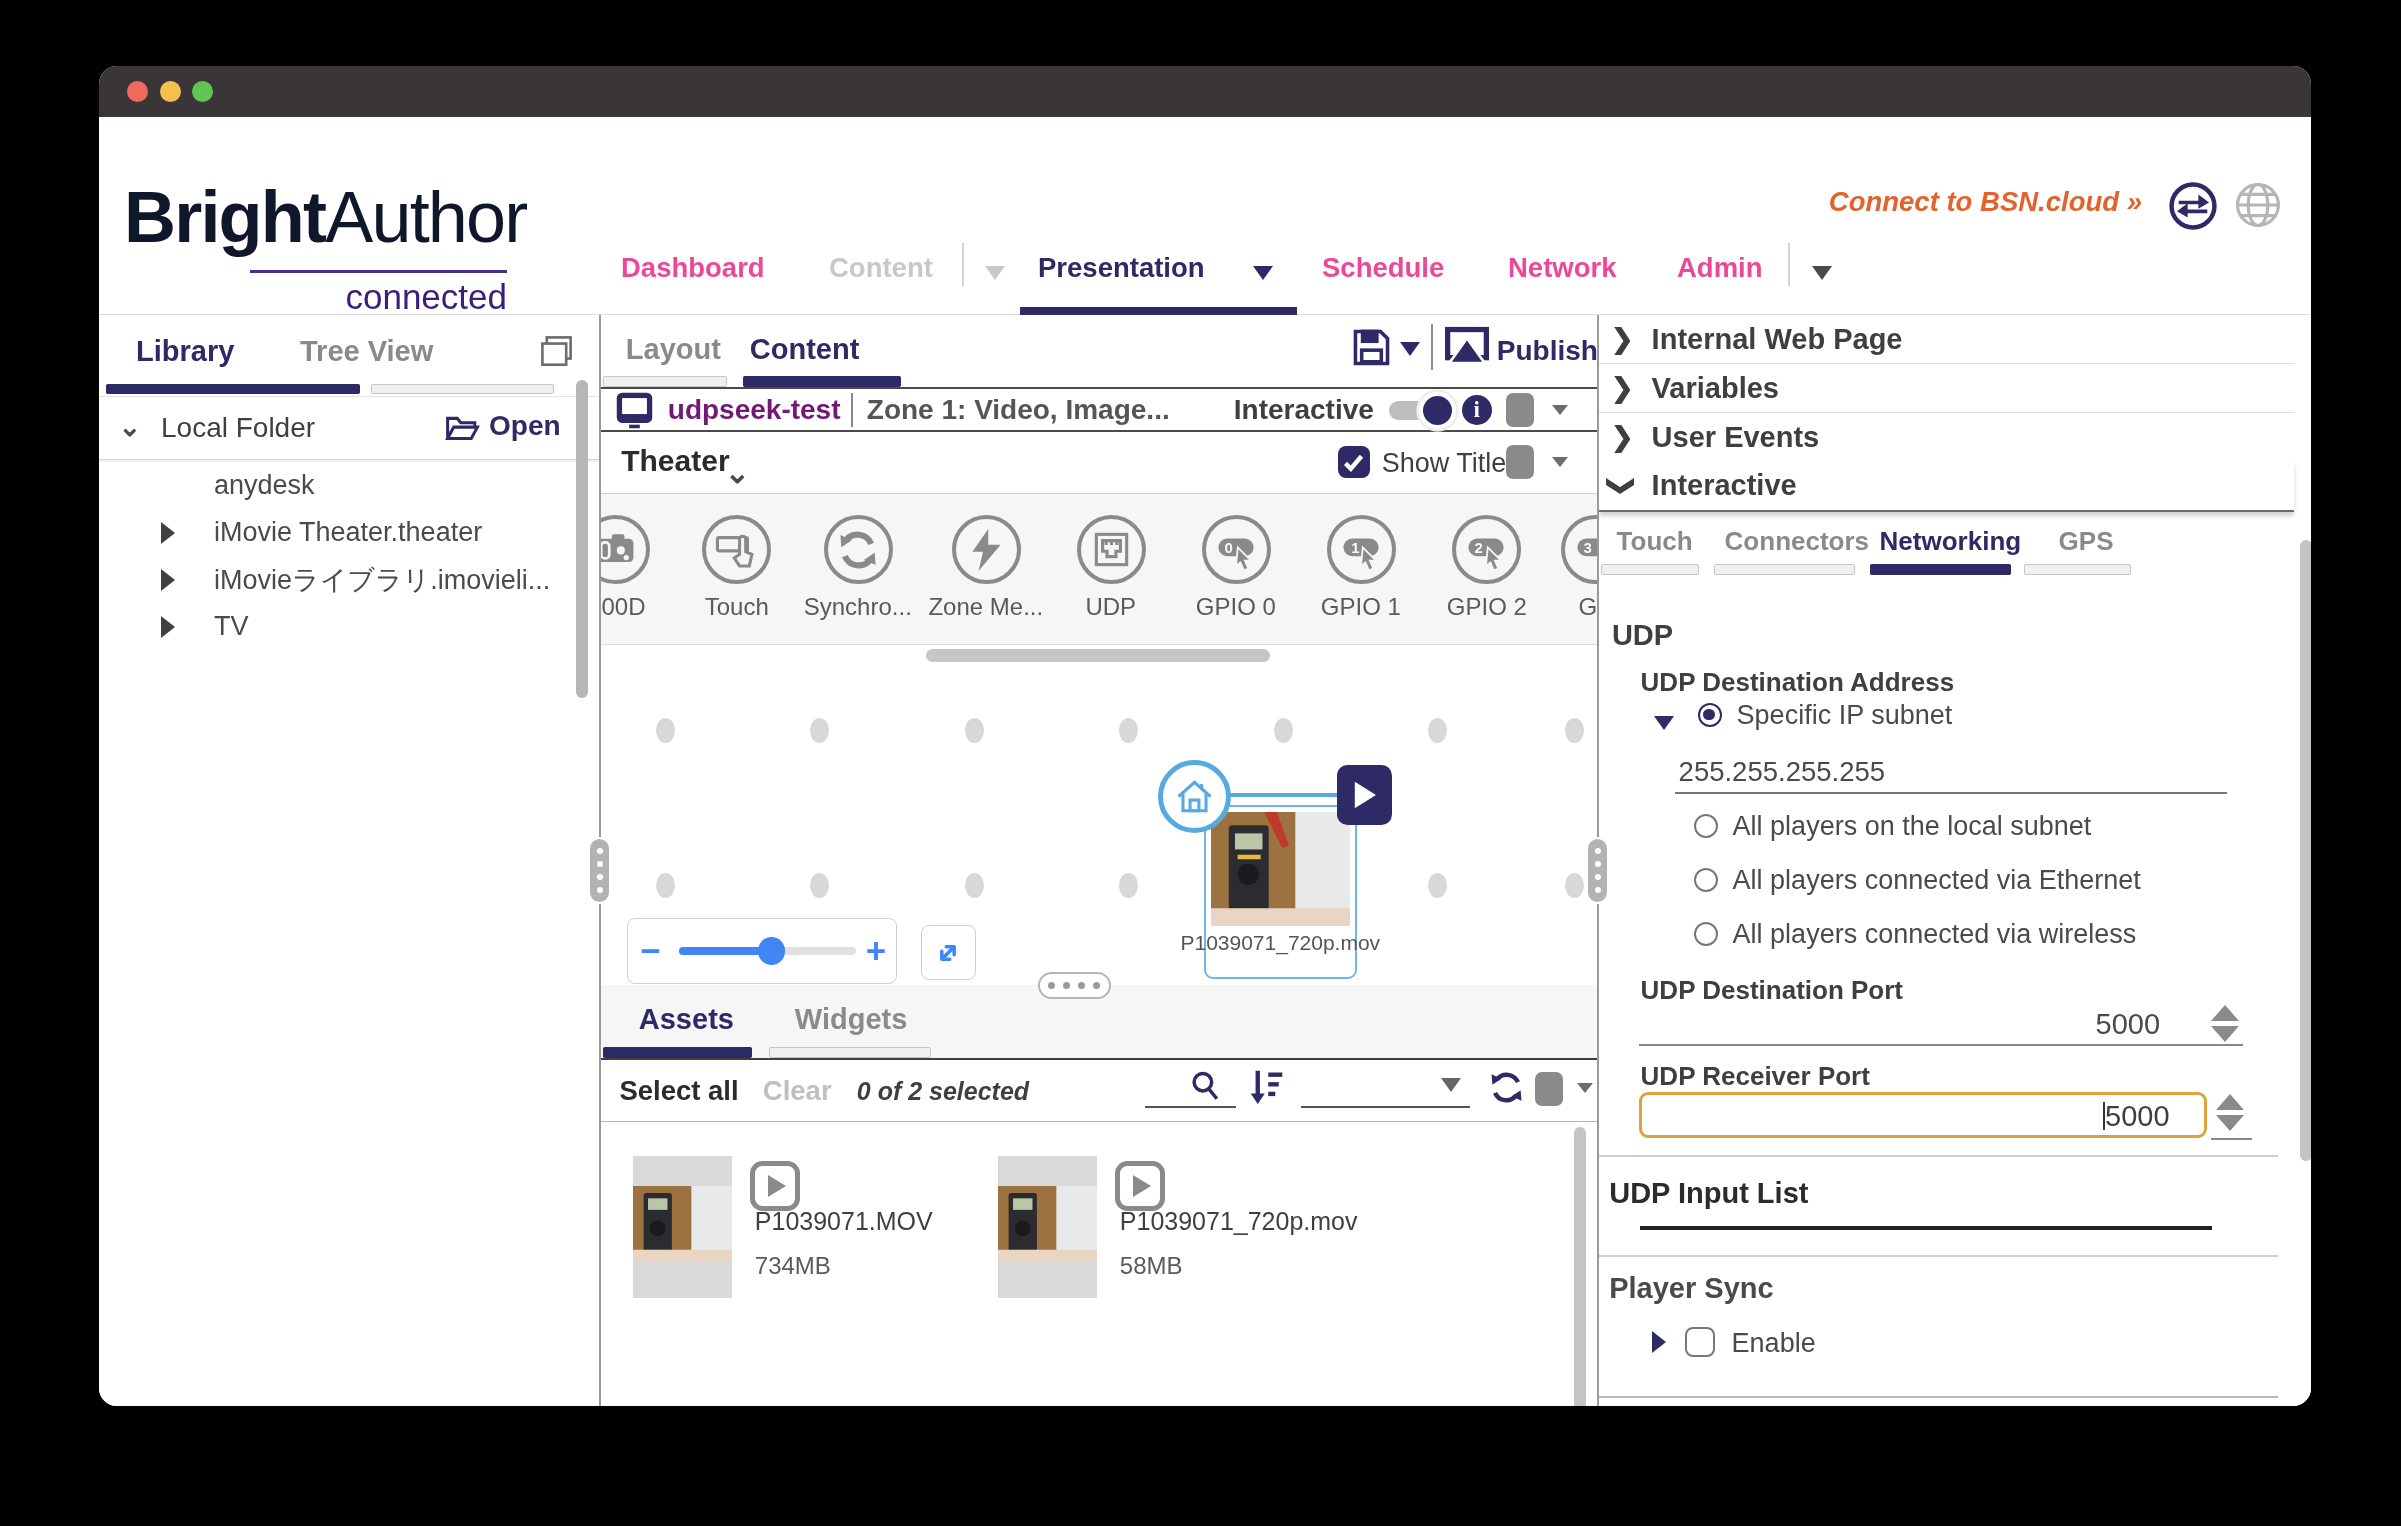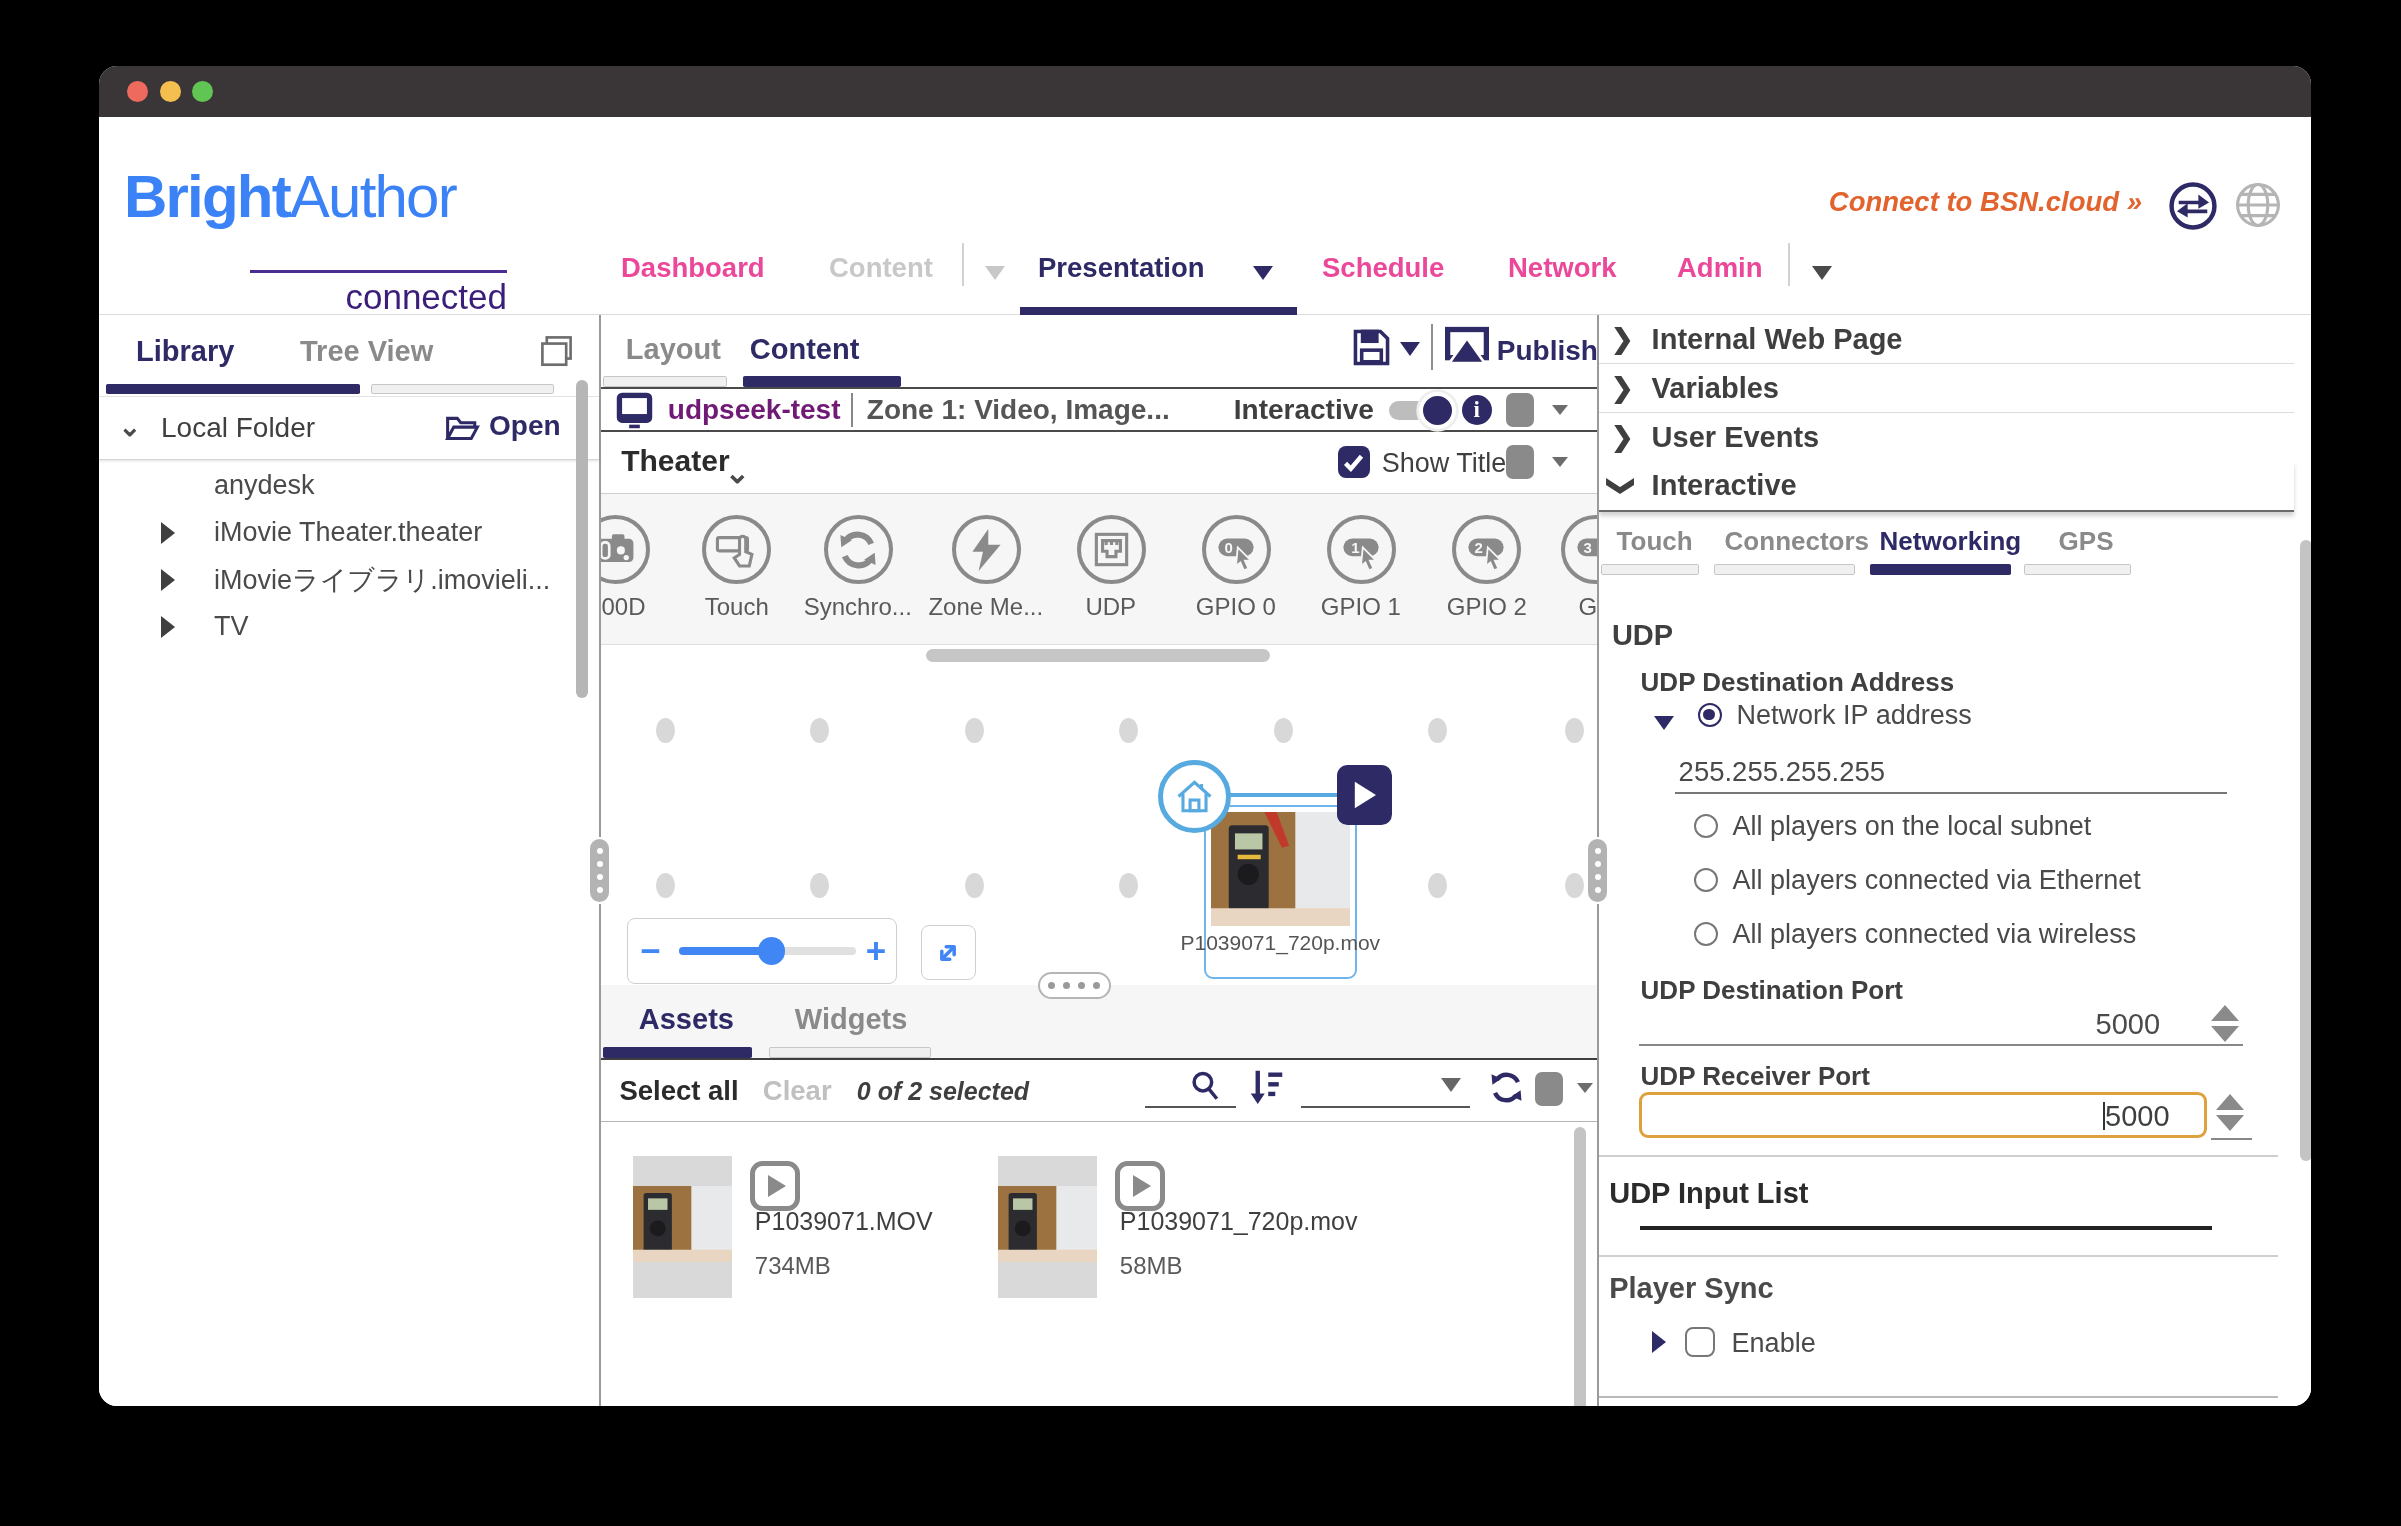--- a/index.html
+++ b/index.html
@@ -6,21 +6,21 @@
   html,body{width:2401px;height:1526px;background:#000;font-family:"Liberation Sans",sans-serif;overflow:hidden}
   .window{position:absolute;left:99px;top:66px;width:2212px;height:1340px;background:#fff;border-radius:18px;overflow:hidden;box-shadow:0 27px 71px rgba(0,0,0,.6)}
   
   .titlebar{height:51px;background:#3a3536;position:relative;display:flex;align-items:center;justify-content:center}
   .lights{position:absolute;left:28px;top:15px;display:flex;gap:11.5px}
   .light{width:21px;height:21px;border-radius:50%}
   .light.r{background:#ee6a5f}.light.y{background:#f5bf4f}.light.g{background:#61c554}
   .titlebar .title{color:#d7d3d2;font-size:24px;font-weight:700}
   
   .header{position:relative;height:198px;border-bottom:0.9px solid #dcdcdc}
-  .logo-line{position:absolute;left:25px;top:45px;font-size:60px;letter-spacing:-1.8px;color:#3b82f6;white-space:nowrap}
+  .logo-line{position:absolute;left:25px;top:59px;font-size:72px;letter-spacing:-1.8px;color:#0f172a;white-space:nowrap}
   .logo-line .b{font-weight:800}.logo-line .a{font-weight:400}
   .logo-underline{position:absolute;left:151px;top:153px;width:257px;height:2.7px;background:#4b2d8f}
   .logo-connected{position:absolute;left:151px;top:160px;width:257px;text-align:right;font-size:35px;color:#3a1e79}
   .nav-item{position:absolute;top:135px;font-size:27.5px;font-weight:700;color:#ec4899;white-space:nowrap}
   .nav-item.disabled{color:#c8c8c8}
   .nav-item.active{color:#2e2a66}
   .nav-divider{position:absolute;top:126px;width:1.8px;height:43px;background:#d2d2d2}
   .caret{width:0;height:0;border-left:10.6px solid transparent;border-right:10.6px solid transparent;border-top:14px solid #4a4a4a;display:inline-block}
   .caret.sm{border-left-width:8px;border-right-width:8px;border-top-width:10.6px}
   .pres-underline{position:absolute;left:921px;top:190px;width:277px;height:8px;background:#2e2a66}
@@ -539,21 +539,21 @@
       <div class="bar off" style="left:2.7px;top:249px;width:98px"></div>
       <div class="bar off" style="left:115px;top:249px;width:141px"></div>
       <div class="bar on" style="left:271px;top:249px;width:141px"></div>
       <div class="bar off" style="left:425px;top:249px;width:107px"></div>
 
       <span style="position:absolute;left:13.3px;top:304px;font-size:29px;font-weight:700;color:#3f3f3f">UDP</span>
       <span class="ins-lbl" style="left:42px;top:352px">UDP Destination Address</span>
 
       <span class="caret" style="position:absolute;left:55px;top:401px;border-top-color:#2e2a66"></span>
       <span class="radio sel" style="left:99px;top:388px"></span>
-      <span class="ins-txt" style="left:138px;top:385px">Network IP address</span>
+      <span class="ins-txt" style="left:138px;top:385px">Specific IP subnet</span>
 
       <span class="ins-txt" style="left:80px;top:441px;font-size:27.5px">255.255.255.255</span>
       <div class="uline" style="left:76px;top:477px;width:552px;background:#777"></div>
 
       <span class="radio" style="left:95px;top:499px"></span>
       <span class="ins-txt" style="left:134px;top:496px">All players on the local subnet</span>
       <span class="radio" style="left:95px;top:553px"></span>
       <span class="ins-txt" style="left:134px;top:550px">All players connected via Ethernet</span>
       <span class="radio" style="left:95px;top:607px"></span>
       <span class="ins-txt" style="left:134px;top:604px">All players connected via wireless</span>

